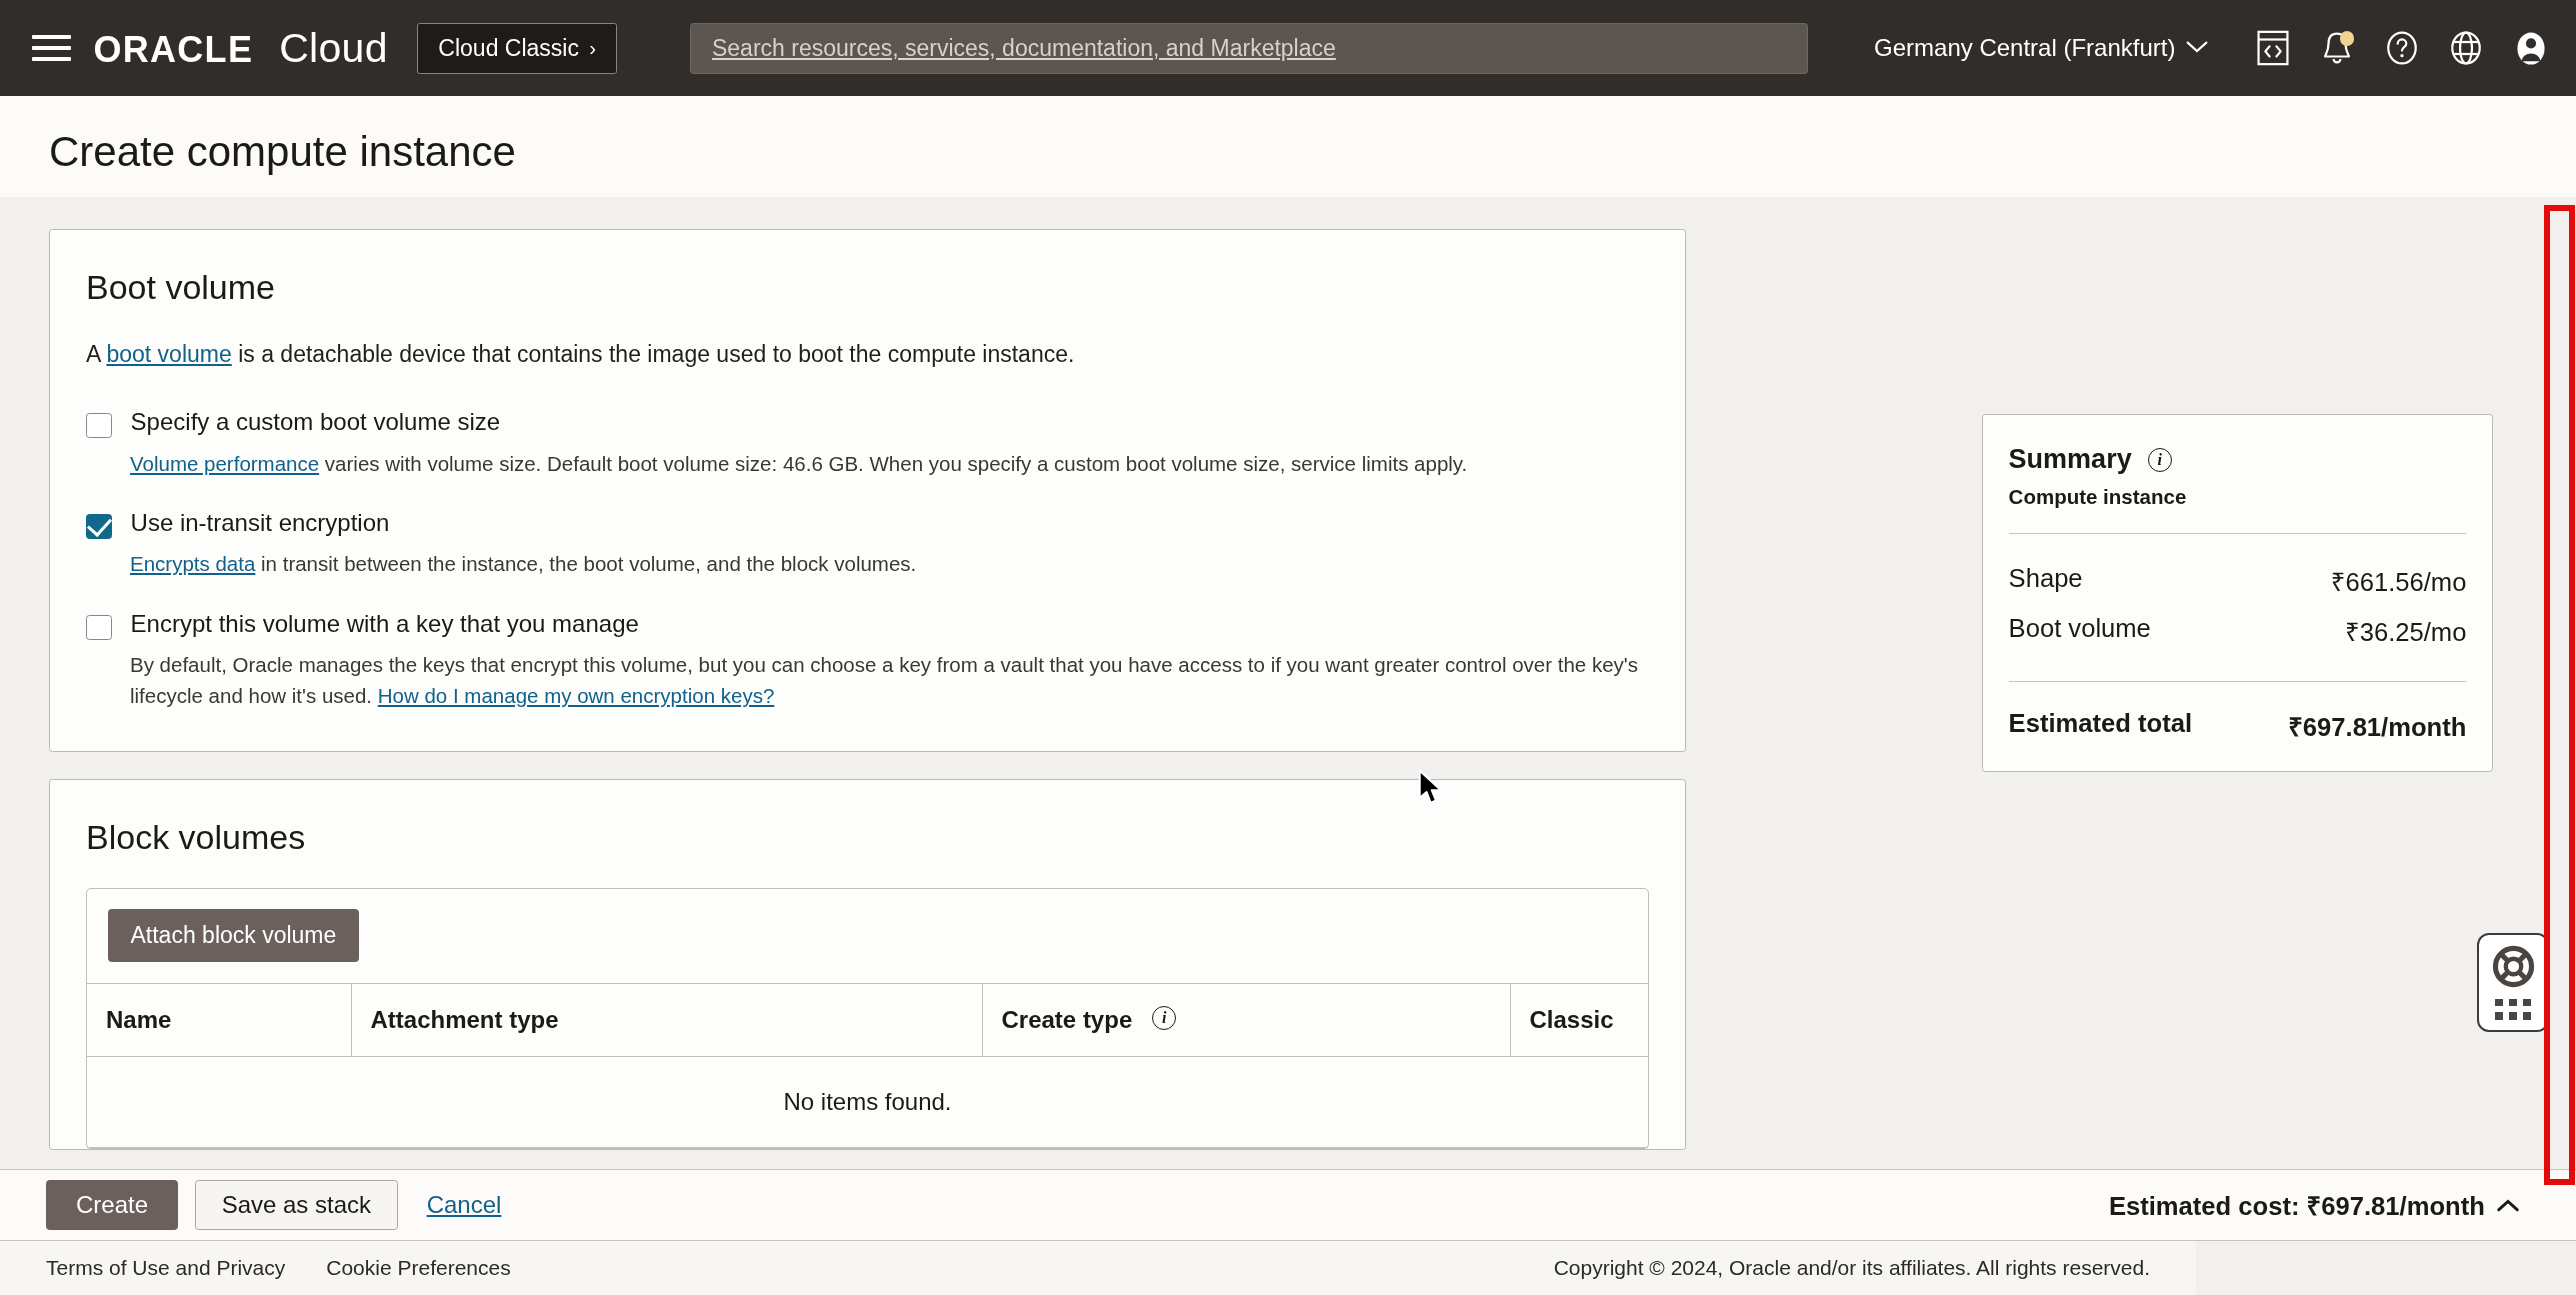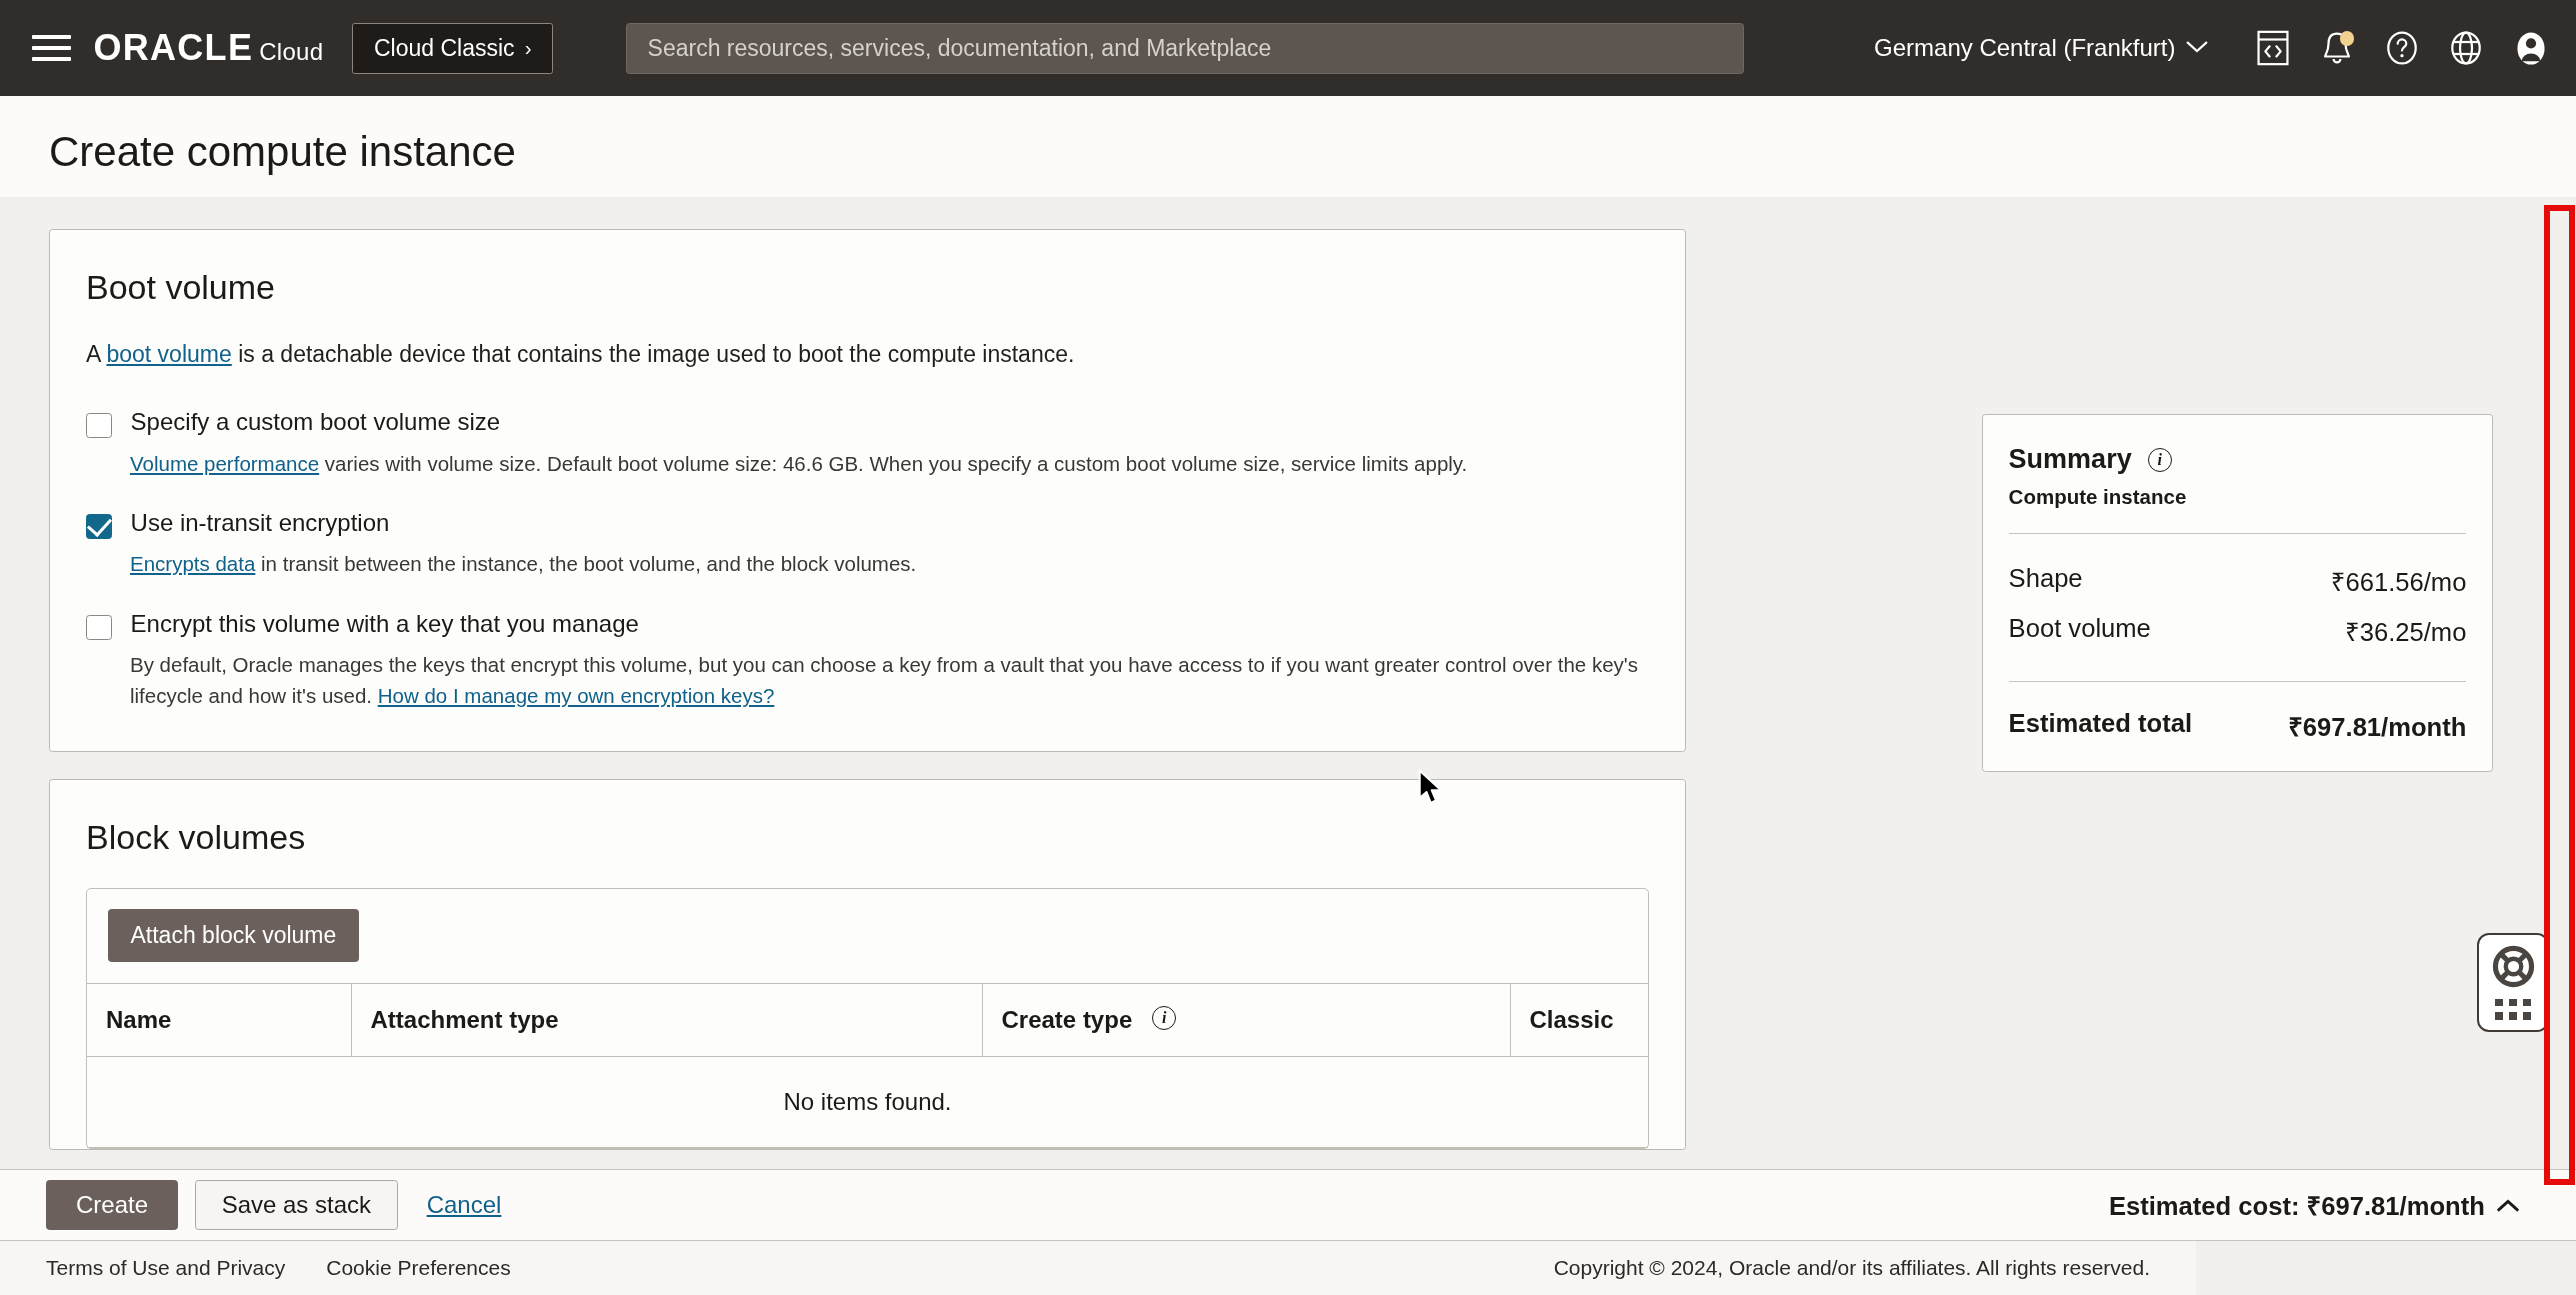--- a/index.html
+++ b/index.html
@@ -29,22 +29,22 @@
     cursor: pointer; margin-right: 22px; margin-left: 6.8px;
   }
   .hamburger span { display: block; height: 3.4px; background: #FFFFFF; border-radius: 0.9px; }
 
   .brand { display: flex; align-items: baseline; margin-right: 29px; white-space: nowrap; }
   .brand-oracle {
     color: #FFFFFF; font-size: 36px; font-weight: 700;
     letter-spacing: 1.3px;
   }
   .brand-cloud {
-    color: #FFFFFF; font-size: 24px; font-weight: 400;
-    margin-left: 6px; letter-spacing: 0.3px;
+    color: #FFFFFF; font-size: 41px; font-weight: 400;
+    margin-left: 26px; letter-spacing: 0.3px;
   }
 
   .classic-btn {
     border: 0.9px solid #8C8580;
     background: #1E1B19;
     color: #FFFFFF;
     font-size: 23px;
     padding: 11px 20.5px;
     border-radius: 2.6px;
     cursor: pointer;
@@ -57,20 +57,21 @@
   .searchbox {
     width: 1118px; height: 51px;
     background: #5C5550;
     border: 0.9px solid #6E6762;
     border-radius: 3.4px;
     color: #DAD5D0;
     font-size: 23px;
     font-family: "Liberation Sans", sans-serif;
     padding: 0 20.5px;
     outline: none;
+    text-decoration: underline;
   }
   .searchbox::placeholder { color: #D6D1CC; opacity: 1; }
 
   .topright { display: flex; align-items: center; gap: 25.6px; padding-left: 29px; white-space: nowrap; }
   .region-sel {
     color: #FFFFFF; font-size: 24px;
     display: flex; align-items: center; gap: 11px;
     cursor: pointer; margin-right: 19px;
   }
   .region-caret { font-size: 19px; }

